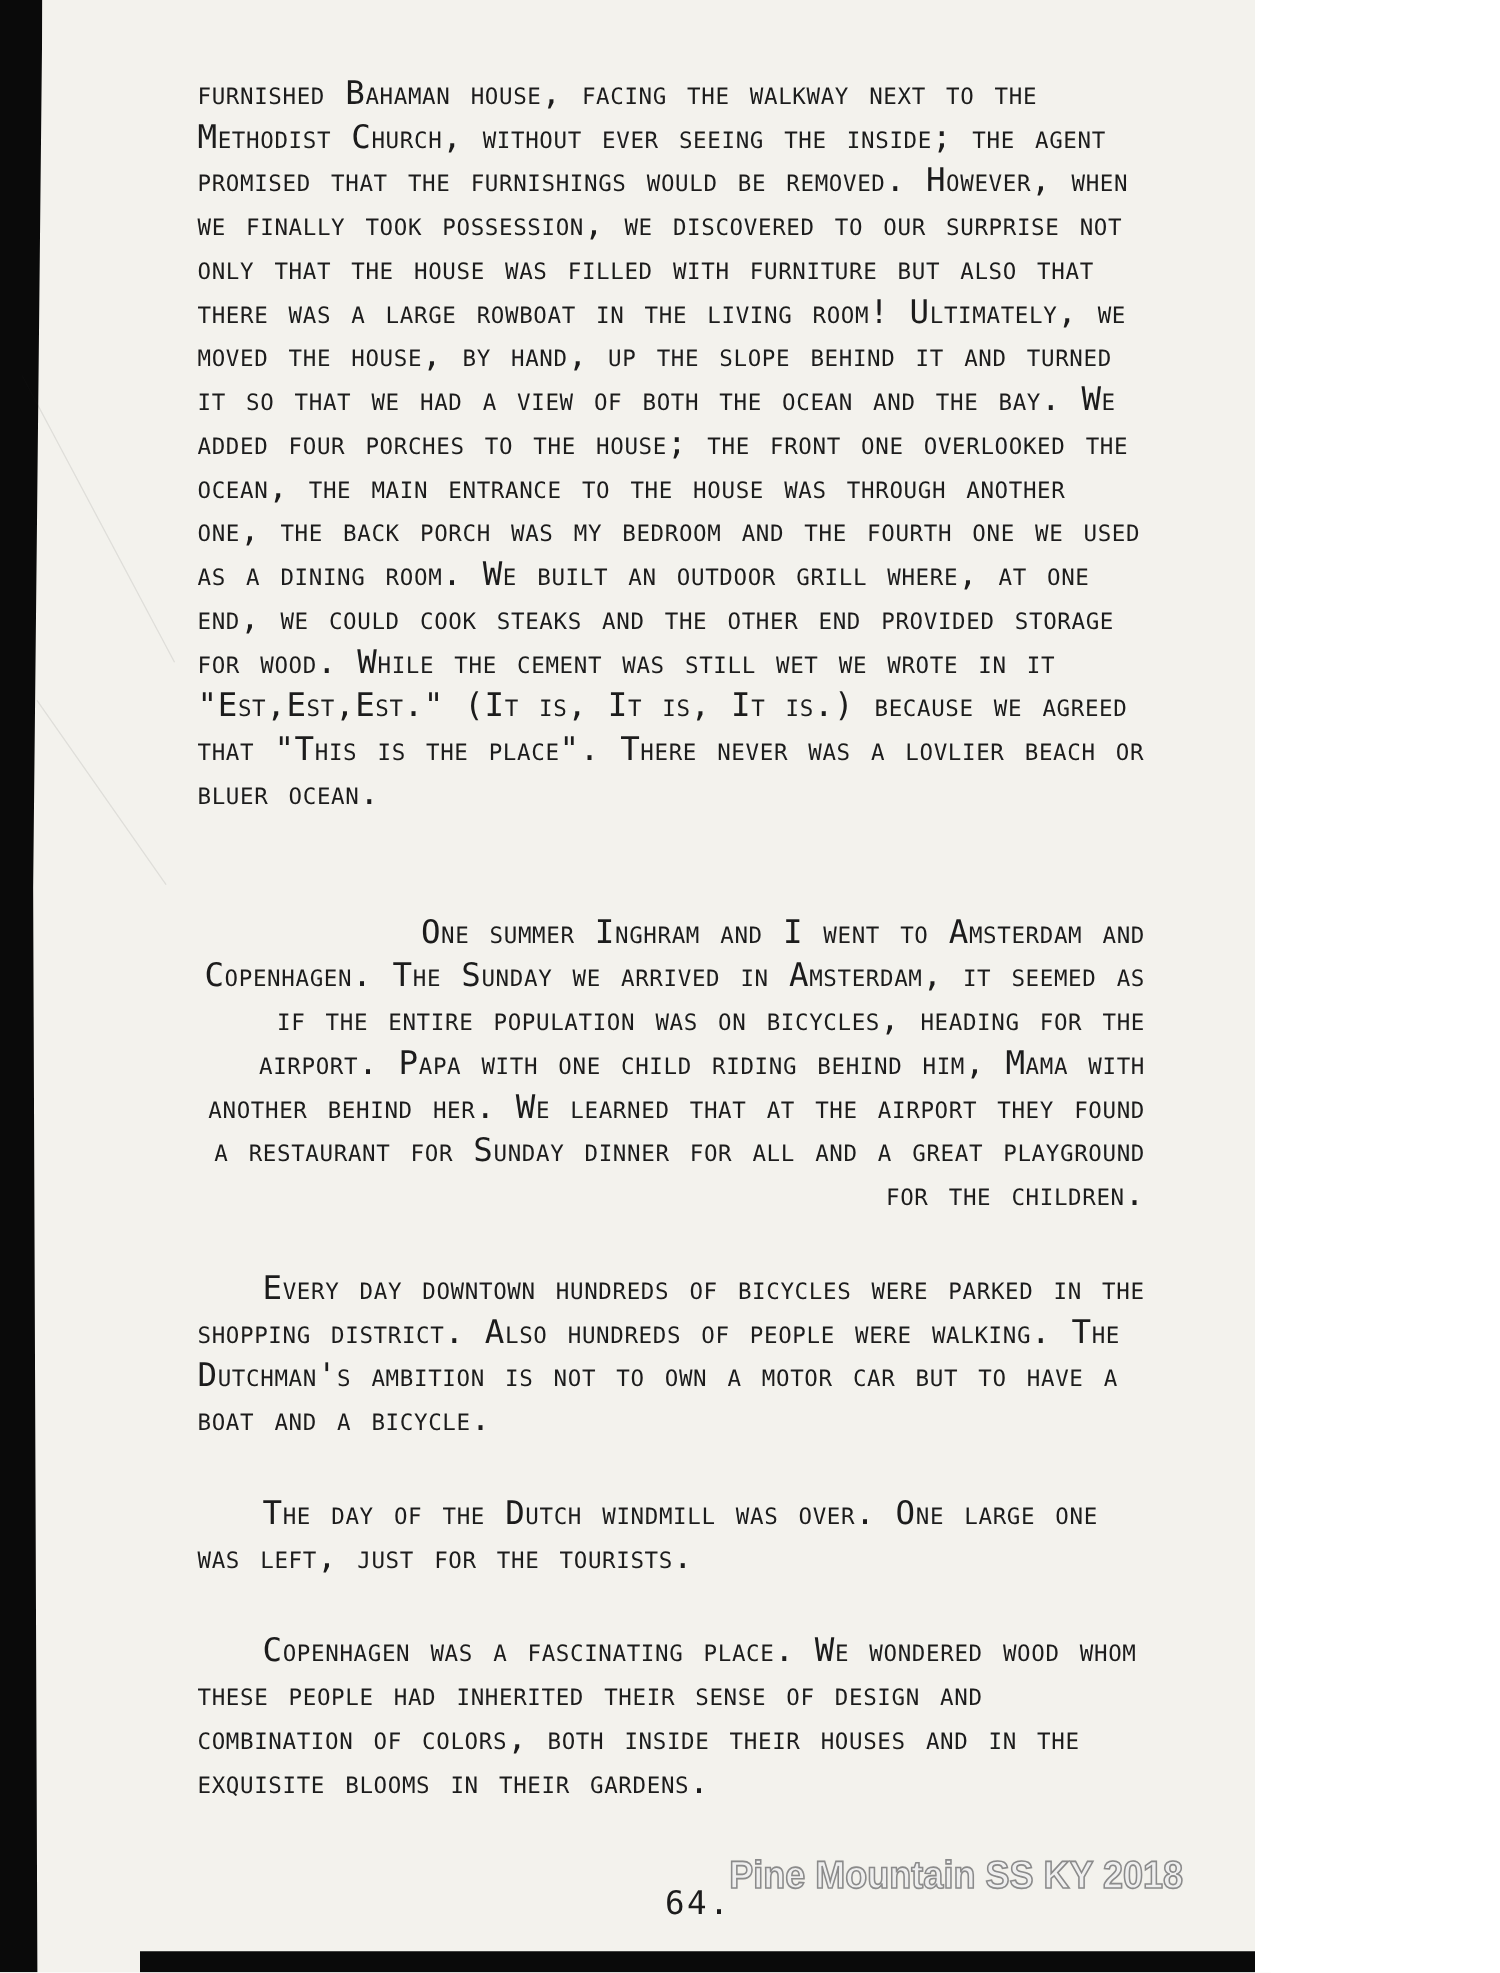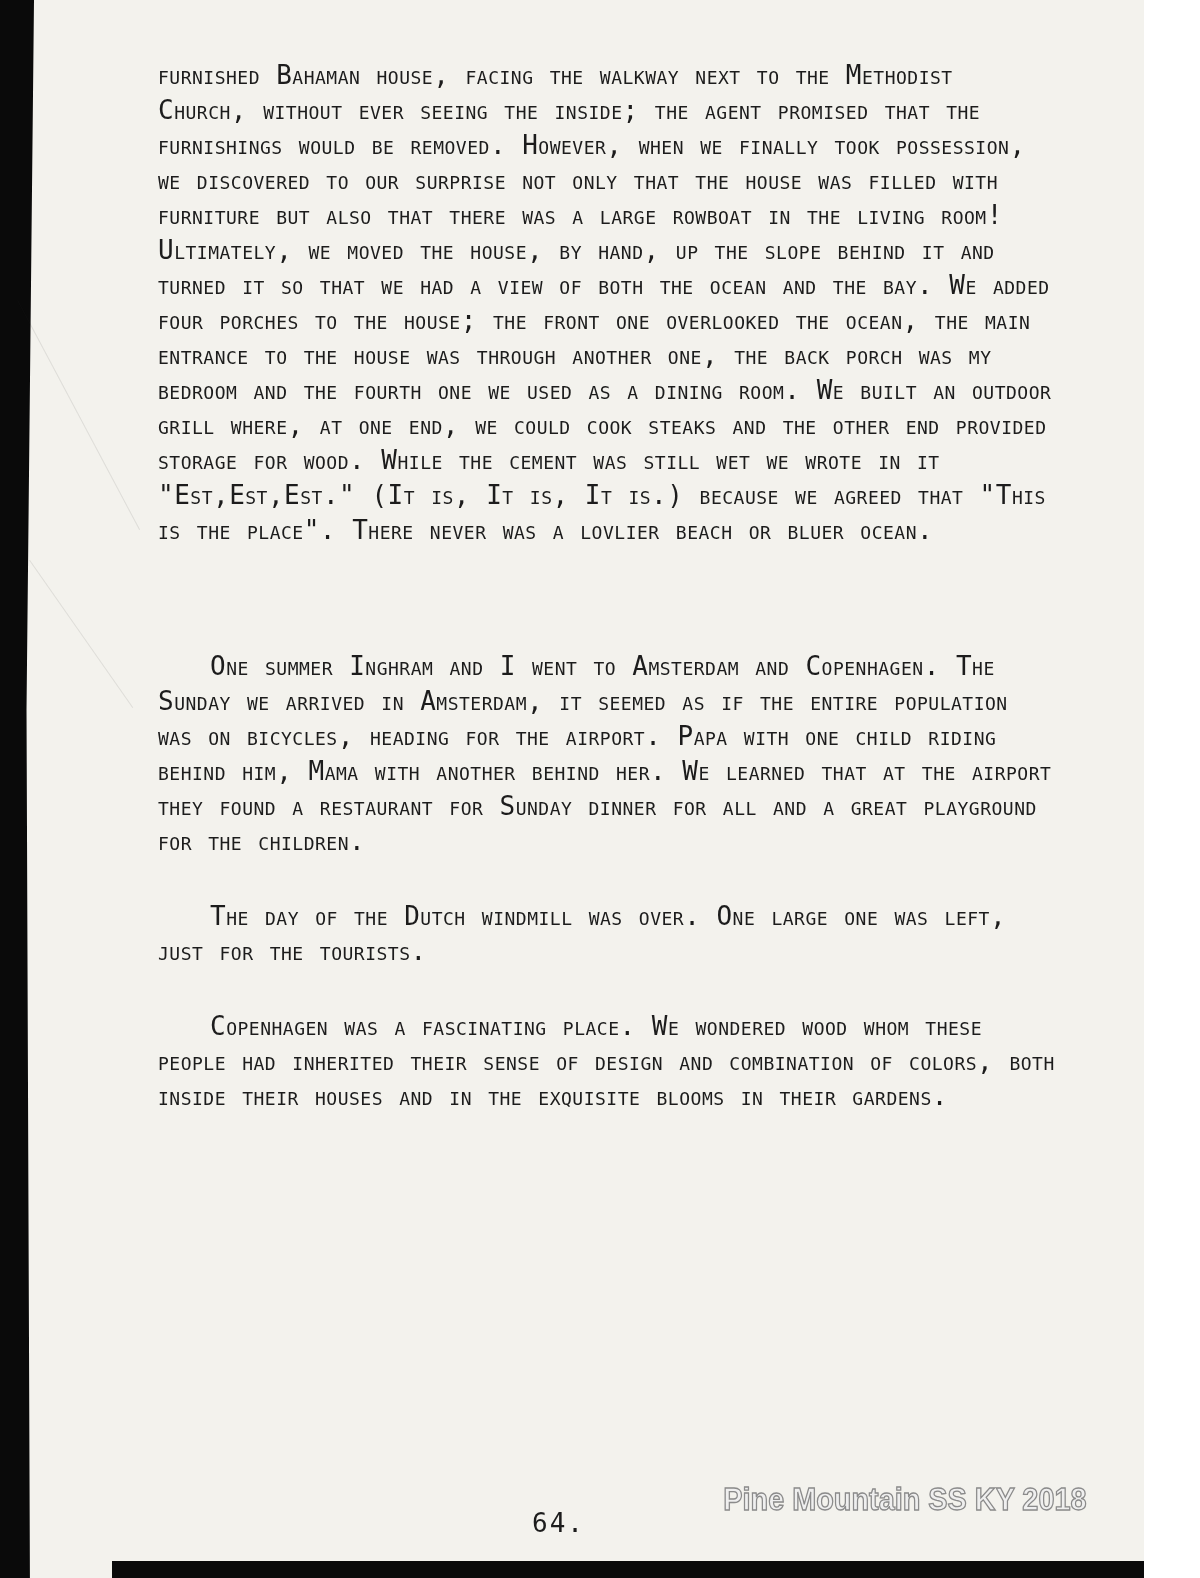--- a/index.html
+++ b/index.html
@@ -2,21 +2,21 @@
 <html><head>
 <meta charset="utf-8">
 <style>
   html, body {
     margin: 0;
     padding: 0;
     background: #ffffff;
   }
   .page {
     position: relative;
-    width: 1144px;
+    width: 1004px;
     height: 1578px;
     background: #f3f2ed;
     overflow: hidden;
     font-family: "DejaVu Sans Mono", "Liberation Mono", monospace;
     color: #1e1e1e;
   }
   
   .edge-left {
     position: absolute;
     left: 0; top: 0;
@@ -46,21 +46,21 @@
     font-variant: small-caps;
     font-variant-caps: small-caps;
     font-size: 26px;
     line-height: 35px;
     letter-spacing: 0.5px;
     text-indent: 52px;
     margin: 0 0 40px 0;
     color: #1c1c1c;
   }
   .para.no-indent { text-indent: 0; }
-  .para.gap-large { margin-top: 101px; }
+  .para.gap-large { margin-top: 76px; text-align: right; }
 
   .watermark {
     position: absolute;
     top: 1482px;
     right: 58px;
     font-family: "Liberation Sans", sans-serif;
     font-size: 31px;
     font-weight: bold;
     color: #efefef;
     -webkit-text-stroke: 1.3px #8b8b8b;
@@ -84,20 +84,21 @@
 <div class="page">
 
   <div class="edge-left"></div>
   <div class="edge-bottom"></div>
   <div class="crease-1"></div>
   <div class="crease-2"></div>
 
   <div class="content">
     <p class="para no-indent">furnished Bahaman house, facing the walkway next to the Methodist Church, without ever seeing the inside; the agent promised that the furnishings would be removed. However, when we finally took possession, we discovered to our surprise not only that the house was filled with furniture but also that there was a large rowboat in the living room!  Ultimately, we moved the house, by hand, up the slope behind it and turned it so that we had a view of both the ocean and the bay. We added four porches to the house; the front one overlooked the ocean, the main entrance to the house was through another one, the back porch was my bedroom and the fourth one we used as a dining room. We built an outdoor grill where, at one end, we could cook steaks and the other end provided storage for wood. While the cement was still wet we wrote in it "Est,Est,Est." (It is, It is, It is.) because we agreed that "This is the place". There never was a lovlier beach or bluer ocean.</p>
     <p class="para gap-large">One summer Inghram and I went to Amsterdam and Copenhagen. The Sunday we arrived in Amsterdam, it seemed as if the entire population was on bicycles, heading for the airport. Papa with one child riding behind him, Mama with another behind her. We learned that at the airport they found a restaurant for Sunday dinner for all and a great playground for the children.</p>
+    <p class="para">Every day downtown hundreds of bicycles were parked in the shopping district.  Also hundreds of people were walking. The Dutchman's ambition is not to own a motor car but to have a boat and a bicycle.</p>
     <p class="para">The day of the Dutch windmill was over. One large one was left, just for the tourists.</p>
     <p class="para">Copenhagen was a fascinating place. We wondered wood whom these people had inherited their sense of design and combination of colors, both inside their houses and in the exquisite blooms in their gardens.</p>
   </div>
 
   <div class="watermark">Pine Mountain SS KY 2018</div>
 
   <div class="page-number">64.</div>
 
 </div>
 

